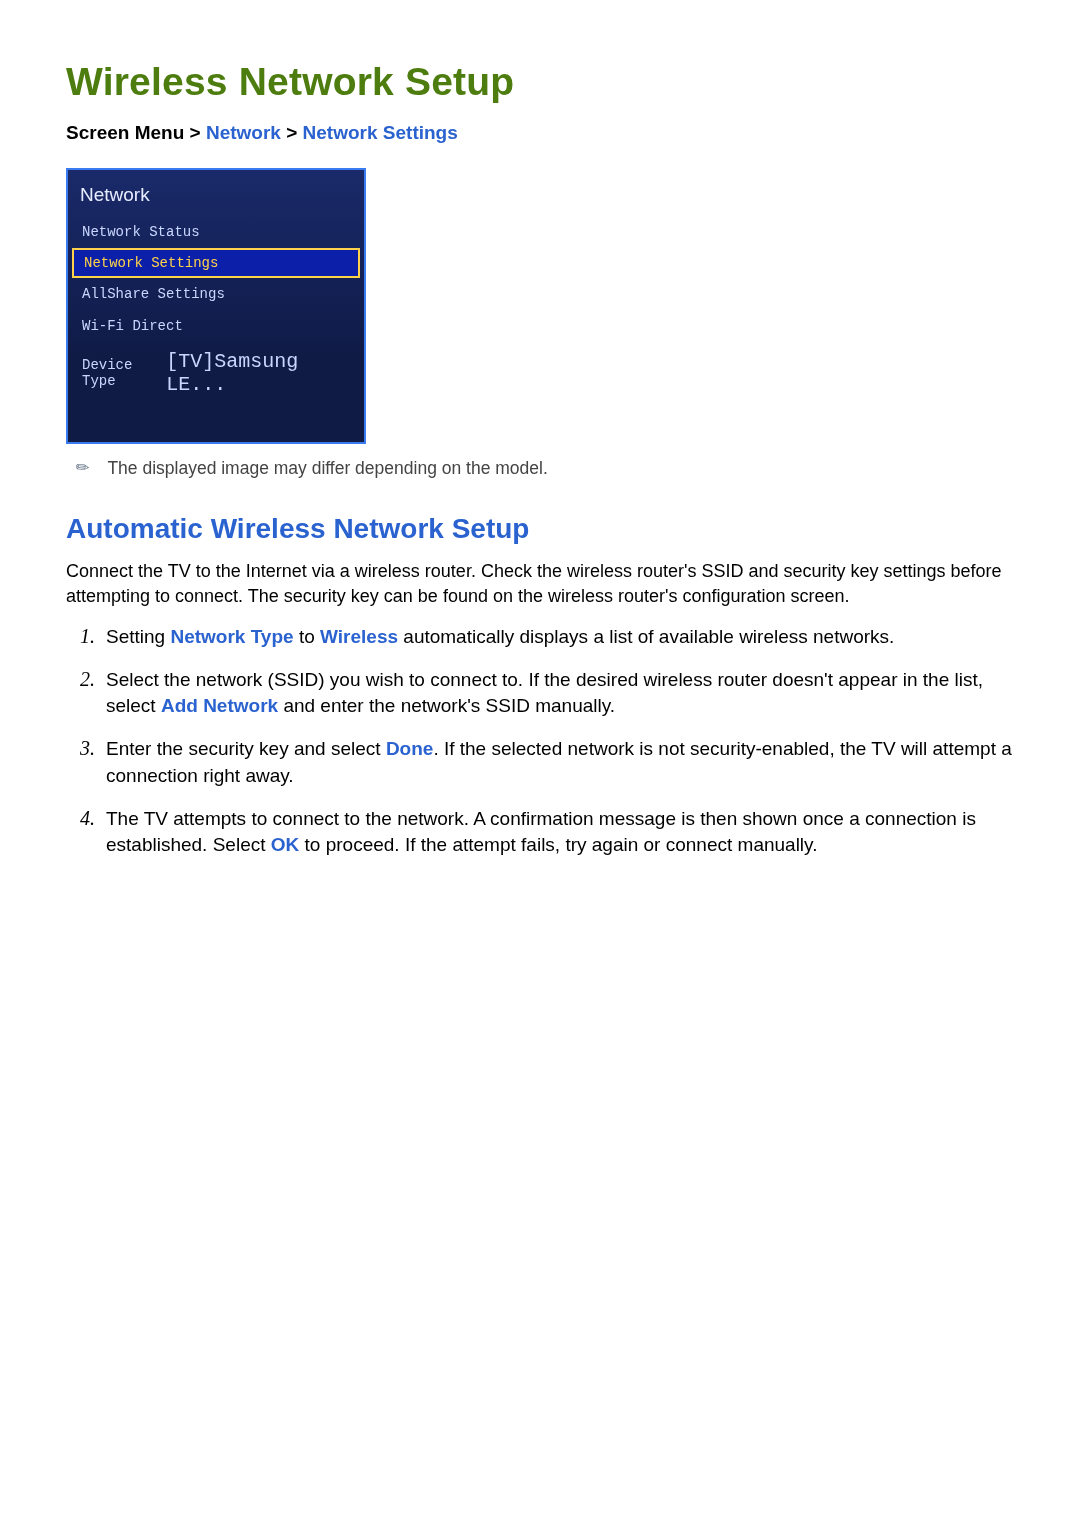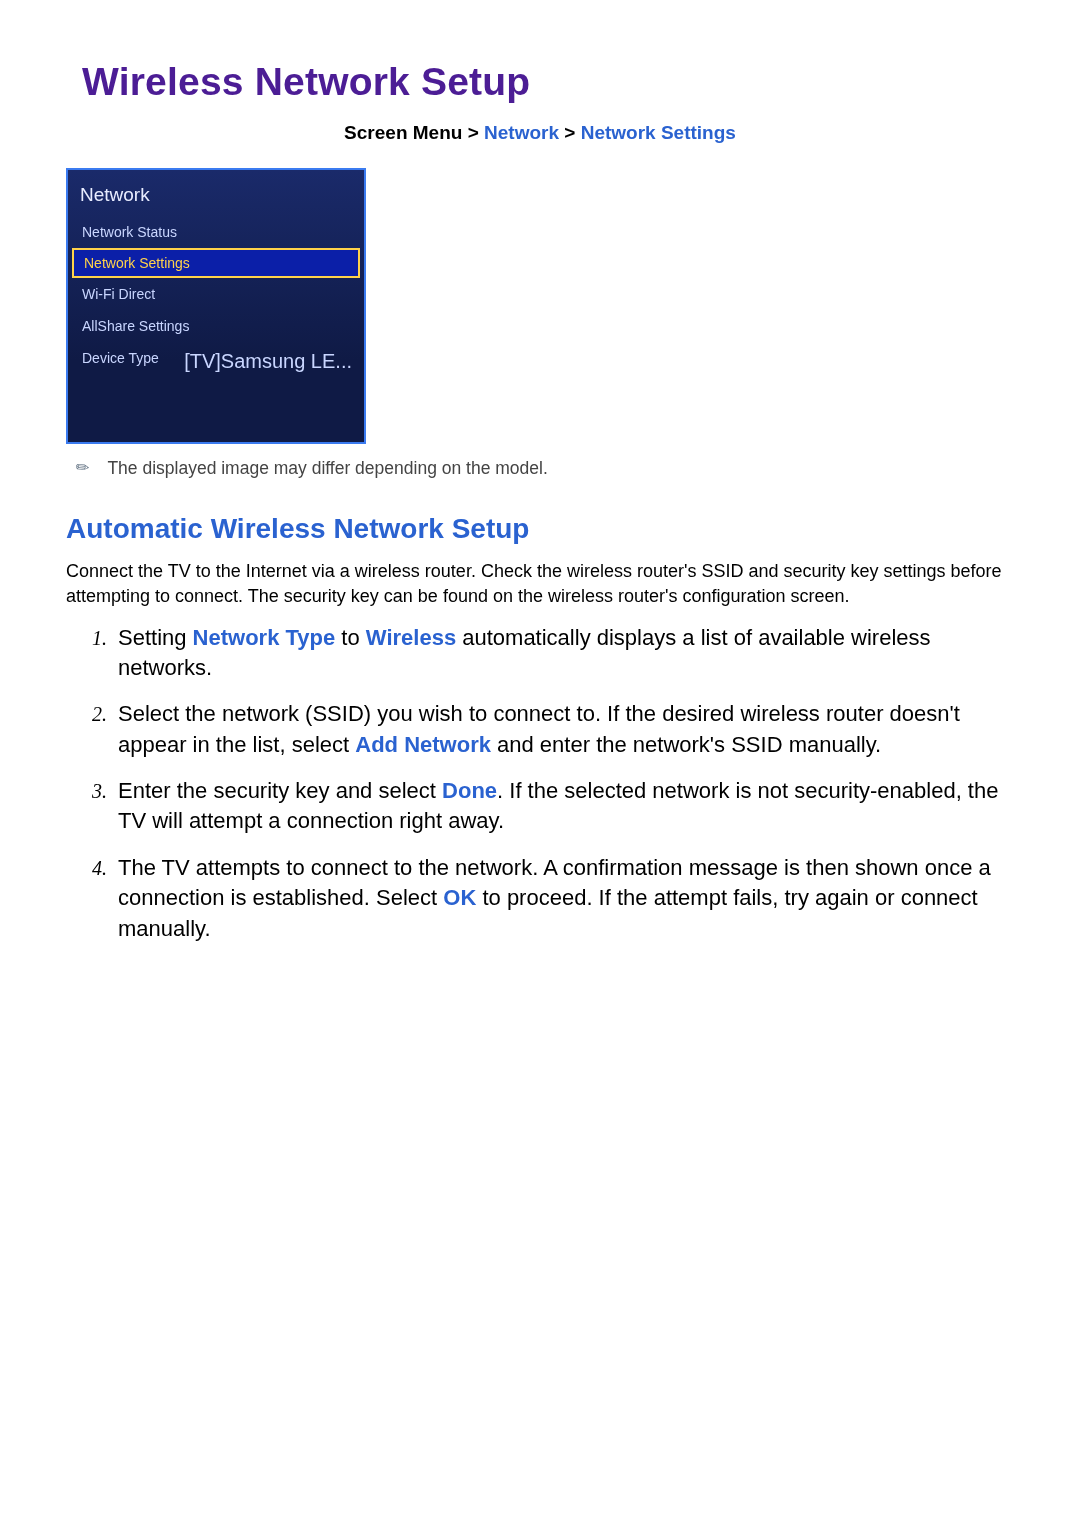--- a/index.html
+++ b/index.html
@@ -11,29 +11,28 @@
   }
   .page {
     box-sizing: border-box;
     width: 1080px;
     min-height: 1527px;
     padding: 60px 66px 40px 66px;
   }
   h1.title {
     font-size: 39px;
     font-weight: 700;
-    color: #4c1d95;
-    margin: 0 0 18px 16px;
+    color: #4d7c0f;
+    margin: 0 0 18px 0;
     letter-spacing: 0.2px;
   }
   .breadcrumb {
     font-size: 19px;
     font-weight: 700;
     margin: 14px 0 24px 0;
-    text-align: center;
   }
   .breadcrumb .link { color: #2a62d0; }
   .breadcrumb .sep { color: #000; font-weight: 700; }
   .menu-img {
     width: 296px;
     height: 272px;
     border: 2px solid #3b7bf0;
     background: linear-gradient(#1a2a6a, #0f1a45 70%);
     position: relative;
     margin-bottom: 14px;
@@ -42,21 +41,22 @@
     color: #e8ecff;
     font-size: 19px;
     padding: 14px 12px 10px 12px;
   }
   .menu-item {
     color: #c9d6ff;
     font-size: 14px;
     padding: 8px 12px 8px 14px;
     display: flex;
     justify-content: space-between;
-    align-items: flex-start;
+    align-items: center;
+    font-family: Liberation Mono, monospace;
   }
   .menu-item.selected {
     background: #0b1fa8;
     border: 2px solid #ffd24a;
     color: #ffd24a;
     margin: 0 4px;
     padding: 5px 8px 5px 10px;
   }
   .menu-value {
     color: #c9d6ff;
@@ -80,24 +80,24 @@
     font-weight: 700;
     color: #2a62d0;
     margin: 30px 0 14px 0;
   }
   p.body {
     font-size: 18px;
     line-height: 1.38;
     margin: 0 0 14px 0;
   }
   ol.steps {
-    font-size: 22px;
+    font-size: 19px;
     line-height: 1.38;
     padding-left: 34px;
-    margin: 12px;
+    margin: 0;
   }
   ol.steps > li {
     margin-bottom: 16px;
     padding-left: 6px;
   }
   ol.steps > li::marker {
     font-style: italic;
     font-family: Georgia, "Times New Roman", serif;
     font-size: 20px;
   }
@@ -126,26 +126,26 @@
       <span>Network Status</span>
       <span class="menu-value"></span>
     </div>
 
     <div class="menu-item selected">
       <span>Network Settings</span>
       <span class="menu-value"></span>
     </div>
 
     <div class="menu-item">
-      <span>Wi-Fi Direct</span>
+      <span>AllShare Settings</span>
       <span class="menu-value"></span>
     </div>
 
     <div class="menu-item">
-      <span>AllShare Settings</span>
+      <span>Wi-Fi Direct</span>
       <span class="menu-value"></span>
     </div>
 
     <div class="menu-item">
       <span>Device Type</span>
       <span class="menu-value">[TV]Samsung LE...</span>
     </div>
   </div>
 
   <div class="note-row">

